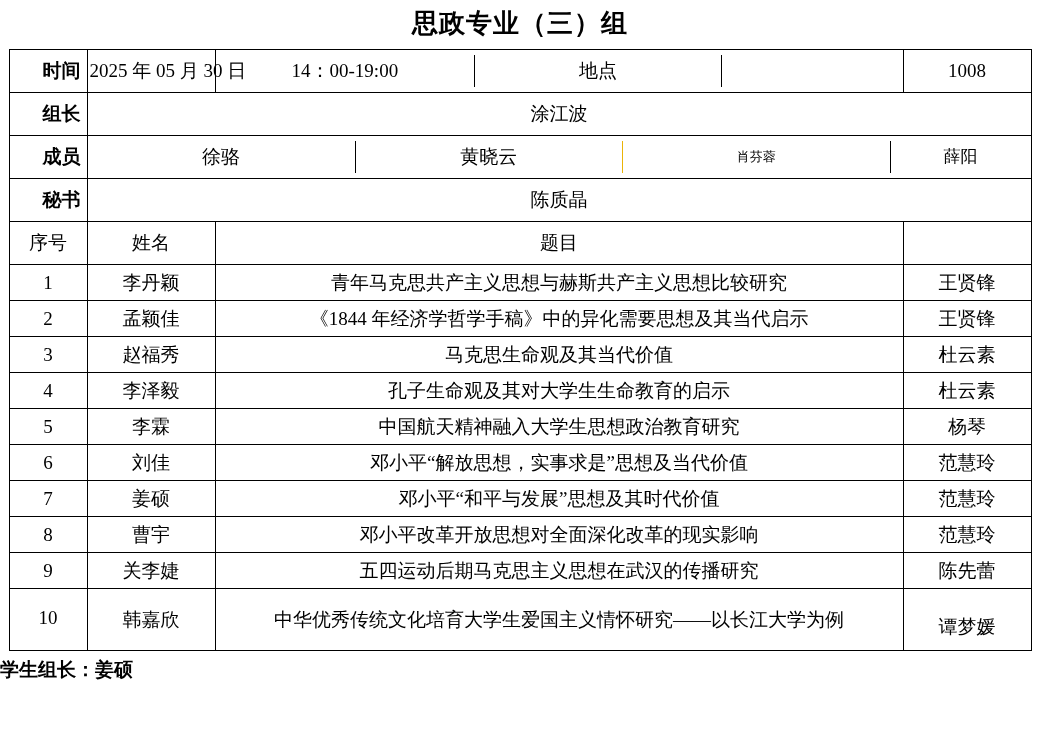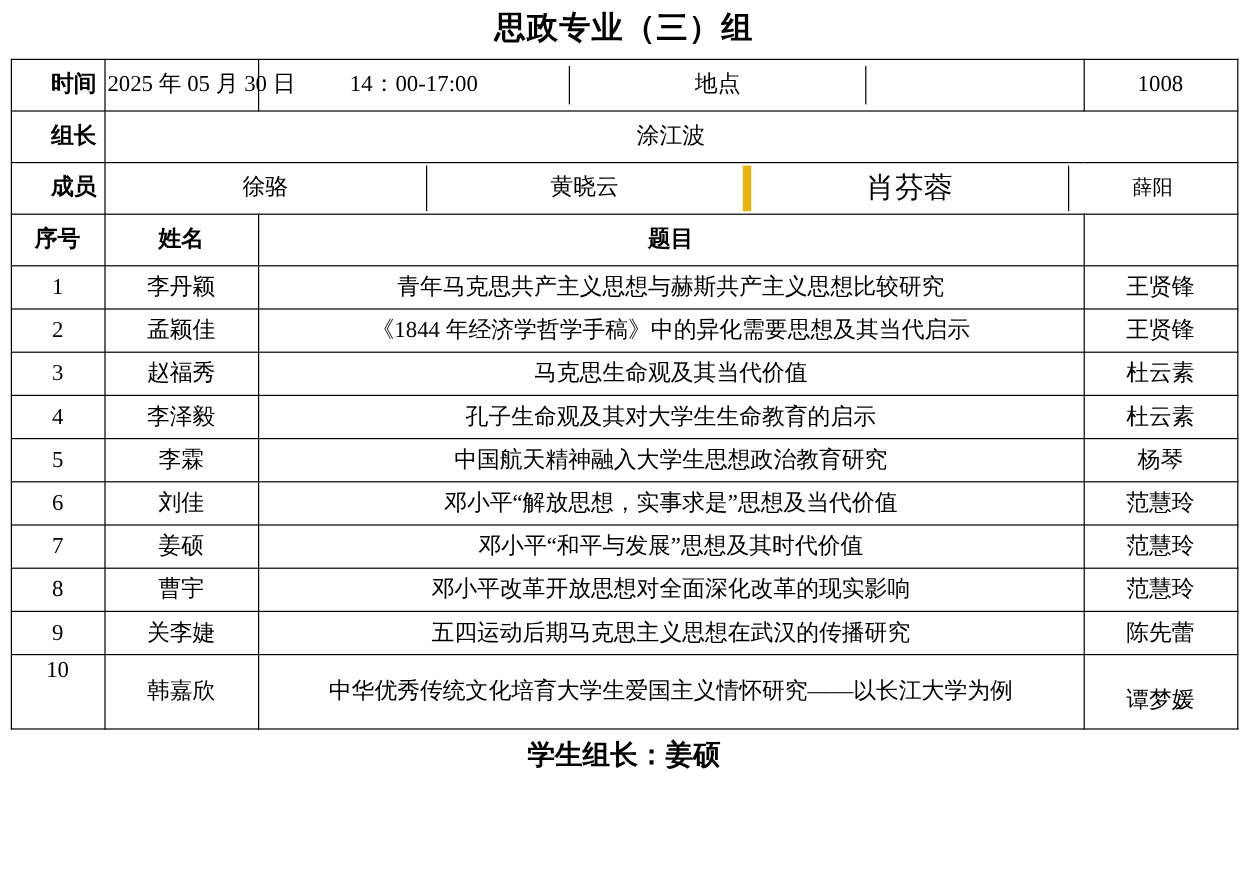--- a/index.html
+++ b/index.html
@@ -42,31 +42,31 @@
     line-height: 1.35;
   }
   .c-center { text-align: center; }
   .lbl {
     font-weight: bold;
     text-align: right;
     font-family: "Liberation Sans", "DejaVu Sans", sans-serif;
     font-size: 19px;
   }
   .hdr-bold {
-    font-weight: bold;
+    font-weight: normal;
     text-align: center;
     font-family: "Liberation Sans", "DejaVu Sans", sans-serif;
     font-size: 19px;
   }
   .row-h { height: 36px; }
   .row-t { height: 36px; }
   .title-cell { text-align: center; padding-left: 10px; }
   .footer-note {
-    text-align: center;
-    font-size: 23px;
+    text-align: left;
+    font-size: 19px;
     font-weight: bold;
     font-family: "Liberation Sans", "DejaVu Sans", sans-serif;
     padding-top: 6px;
   }
   .tall { height: 62px; }
   .blank-cell { }
 </style>
 </head>
 <body>
 
@@ -83,21 +83,21 @@
     </colgroup>
     <tbody>
 
       <tr>
         <td class="lbl row-h">时间</td>
         <td class="c-center" colspan="1" style="white-space:nowrap;padding-left:2px;padding-right:2px;">2025 年 05 月 30 日</td>
         <td class="c-center" style="padding:0;">
           <table style="width:100%;border-collapse:collapse;table-layout:fixed;">
             <tbody>
                 <tr>
-              <td style="border:none;border-right:1px solid #000;text-align:center;font-size:19px;width:38%;padding:3px 6px;">14：00-17:00</td>
+              <td style="border:none;border-right:1px solid #000;text-align:center;font-size:19px;width:38%;padding:3px 6px;">14：00-19:00</td>
               <td style="border:none;border-right:1px solid #000;text-align:center;font-size:19px;width:36%;padding:3px 6px;">地点</td>
               <td style="border:none;text-align:center;font-size:19px;width:26%;padding:3px 6px;"></td>
             </tr>
           </tbody>
             </table>
         </td>
         <td class="c-center">1008</td>
       </tr>
 
       <tr>
@@ -105,29 +105,33 @@
         <td class="c-center" colspan="3">涂江波</td>
       </tr>
 
       <tr>
         <td class="lbl row-h">成员</td>
         <td class="c-center" colspan="3" style="padding:0;">
           <table style="width:100%;border-collapse:collapse;table-layout:fixed;">
             <tbody>
                 <tr>
               <td style="border:none;border-right:1px solid #000;text-align:center;font-size:19px;padding:3px 6px;">徐骆</td>
-              <td style="border:none;border-right:7px solid #eab308;text-align:center;font-size:19px;padding:3px 6px;">黄晓云</td>
-              <td style="border:none;border-right:1px solid #000;text-align:center;font-size:24px;padding:3px 0;">肖芬蓉</td>
+              <td style="border:none;border-right:1px solid #eab308;text-align:center;font-size:19px;padding:3px 6px;">黄晓云</td>
+              <td style="border:none;border-right:1px solid #000;text-align:center;font-size:13px;padding:3px 0;">肖芬蓉</td>
               <td style="border:none;text-align:center;font-size:17px;padding:3px 6px;width:128px;">薛阳</td>
             </tr>
           </tbody>
             </table>
         </td>
       </tr>
 
+      <tr>
+        <td class="lbl row-h">秘书</td>
+        <td class="c-center" colspan="3">陈质晶</td>
+      </tr>
 
       <tr>
         <td class="hdr-bold row-h">序号</td>
         <td class="hdr-bold">姓名</td>
         <td class="hdr-bold">题目</td>
         <td class="hdr-bold blank-cell"></td>
       </tr>
 
       <tr class="row-t">
         <td class="c-center">1</td>
@@ -177,21 +181,21 @@
         <td class="title-cell">邓小平改革开放思想对全面深化改革的现实影响</td>
         <td class="c-center">范慧玲</td>
       </tr>
       <tr class="row-t">
         <td class="c-center">9</td>
         <td class="c-center">关李婕</td>
         <td class="title-cell">五四运动后期马克思主义思想在武汉的传播研究</td>
         <td class="c-center">陈先蕾</td>
       </tr>
       <tr class="tall">
-        <td class="c-center" style="vertical-align:top;padding-top:0;">10</td>
+        <td class="c-center" style="vertical-align:top;padding-top:16px;">10</td>
         <td class="c-center">韩嘉欣</td>
         <td class="title-cell">中华优秀传统文化培育大学生爱国主义情怀研究——以长江大学为例</td>
         <td class="c-center" style="vertical-align:bottom;padding-bottom:10px;">谭梦媛</td>
       </tr>
     </tbody>
   </table>
 
   <div class="footer-note">学生组长：姜硕</div>
 
 </div>

